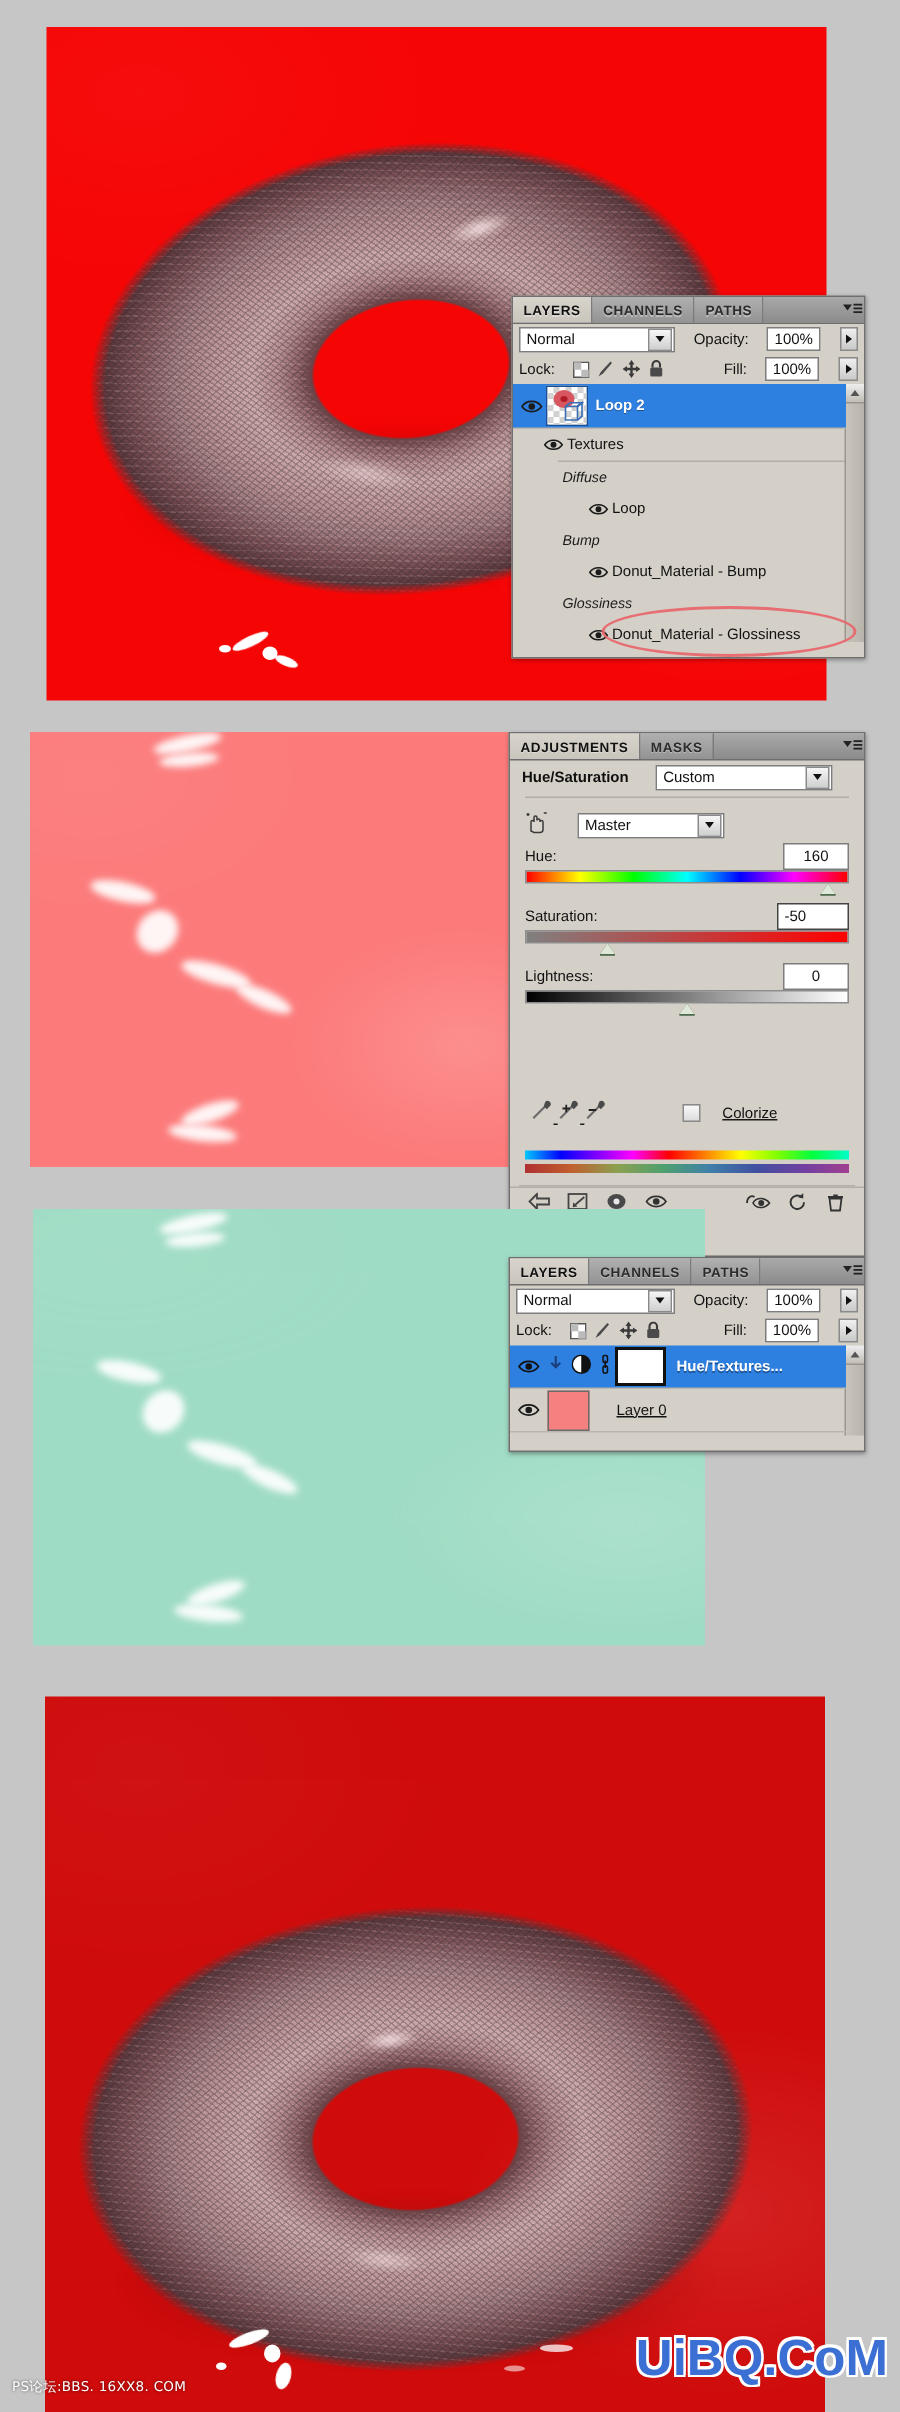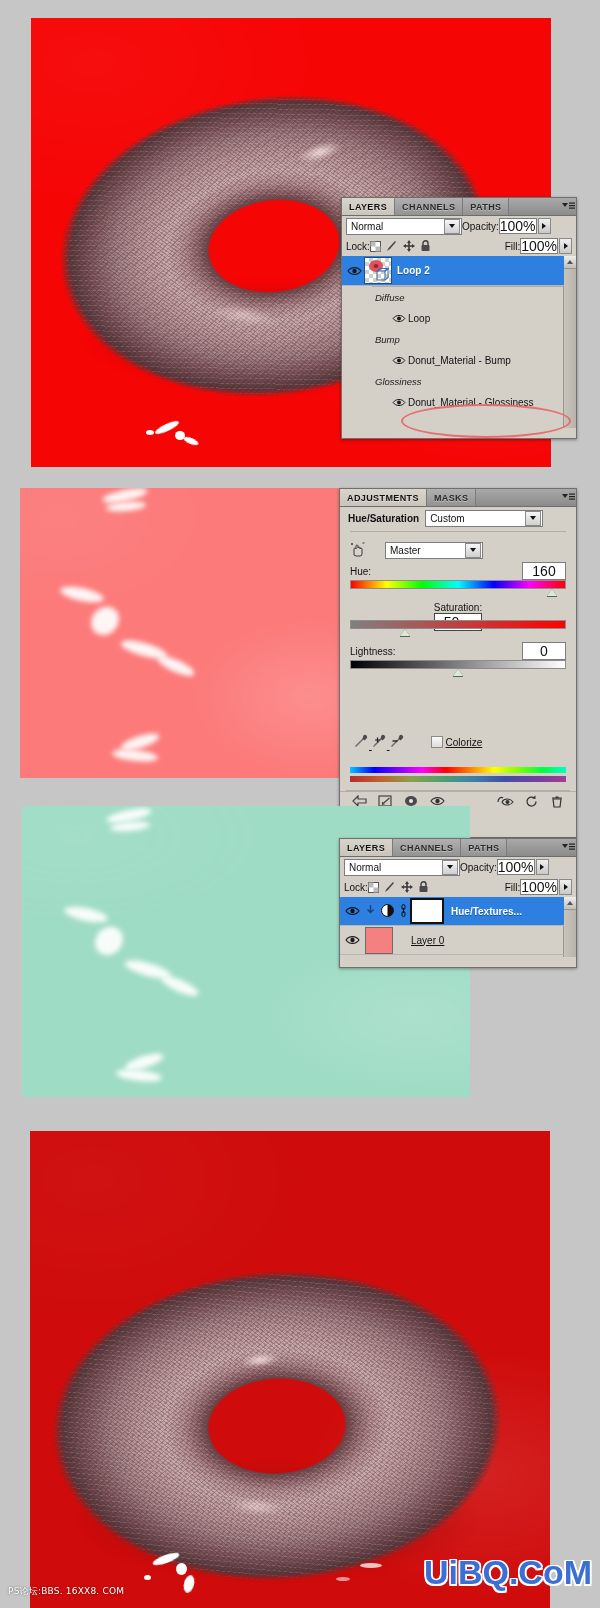--- a/index.html
+++ b/index.html
@@ -94,36 +94,36 @@
     background:linear-gradient(#d8d4cc,#c9c5bd);
     color:#111;
   }
   .ps-tabfill{flex:1;background:linear-gradient(#a9a9a9,#8b8b8b);}
   .ps-menu-ico{
     width:16px;display:flex;align-items:center;justify-content:center;
     background:linear-gradient(#a9a9a9,#8b8b8b);
   }
   .ps-menu-ico svg{display:block;}
 
-  .ps-row{display:flex;align-items:center;height:18px;padding:0 4px;gap:0;}
+  .ps-row{display:flex;align-items:center;height:18px;padding:0 4px;gap:12px;}
   .ps-label{font-size:10px;color:#111;}
   .ps-select{
     height:15px;border:1px solid #7d7d7d;background:#fff;
     display:flex;align-items:center;justify-content:space-between;
     font-size:10px;padding:0 0 0 4px;color:#111;
   }
   .ps-select .arrowbox{
     width:14px;height:13px;margin:0 1px;
     border:1px solid #8a8a8a;background:linear-gradient(#f6f6f6,#cfcfcf);
     display:flex;align-items:center;justify-content:center;
   }
   .tri-down{width:0;height:0;border-left:3.5px solid transparent;border-right:3.5px solid transparent;border-top:4px solid #111;}
   .ps-num{
     height:14px;min-width:34px;border:1px solid #7d7d7d;background:#fff;
-    display:flex;align-items:center;justify-content:center;font-size:14px;color:#111;
+    display:flex;align-items:center;justify-content:center;font-size:10px;color:#111;
   }
   .ps-numbtn{
     width:11px;height:14px;border:1px solid #8a8a8a;background:linear-gradient(#f0f0f0,#c9c9c9);
     display:flex;align-items:center;justify-content:center;margin-left:1px;
   }
   .tri-right{width:0;height:0;border-top:3.5px solid transparent;border-bottom:3.5px solid transparent;border-left:4px solid #111;}
 
   .lock-icons{display:flex;align-items:center;gap:5px;}
   .lock-icons svg{display:block;}
 
@@ -322,20 +322,29 @@
           <ellipse cx="11" cy="8" rx="7" ry="6" fill="#d8565f"></ellipse>
           <ellipse cx="11" cy="8" rx="2.4" ry="2" fill="#b01b26"></ellipse>
           <path d="M12 13 L20 13 L20 22 L12 22 Z" fill="none" stroke="#3b6fb5" stroke-width="1.1"></path>
           <path d="M12 13 L15 10.5 L23 10.5 L20 13" fill="none" stroke="#3b6fb5" stroke-width="1.1"></path>
           <path d="M20 13 L23 10.5 L23 19.5 L20 22" fill="none" stroke="#3b6fb5" stroke-width="1.1"></path>
         </svg>
       </span>
       <span class="layer-name">Loop 2</span>
     </div>
 
+    <div class="sub-row" style="padding-left:18px;">
+      <span class="eye-cell">
+        <svg width="14" height="9" viewBox="0 0 15 10">
+            <path d="M1 5 C4 0.5 11 0.5 14 5 C11 9.5 4 9.5 1 5 Z" fill="none" stroke="#1b1b1b" stroke-width="1.1"></path>
+            <circle cx="7.5" cy="5" r="2.2" fill="#1b1b1b"></circle>
+          </svg>
+      </span>
+      <span>Textures</span>
+    </div>
     <div class="divider-line" style="margin:0 12px 0 30px;"></div>
 
     <div class="sub-row italic-head" style="padding-left:33px;font-style:italic;">
       <span>Diffuse</span>
     </div>
 
     <div class="sub-row" style="padding-left:48px;">
       <span class="eye-cell">
         <svg width="14" height="9" viewBox="0 0 15 10">
             <path d="M1 5 C4 0.5 11 0.5 14 5 C11 9.5 4 9.5 1 5 Z" fill="none" stroke="#1b1b1b" stroke-width="1.1"></path>
@@ -436,21 +445,21 @@
     <span class="ps-label">Hue:</span>
     <span style="flex:1"></span>
     <span class="ps-num" style="min-width:42px;height:16px;">160</span>
   </div>
   <div class="slider-wrap" style="margin-bottom:13px;">
     <div class="slider-track hue-track">
       <span class="slider-thumb" style="left:calc(94% - 5px);"></span>
     </div>
   </div>
 
-  <div class="ps-row" style="height:18px;padding:0 10px;flex-direction:column;">
+  <div class="ps-row" style="height:18px;padding:0 10px;">
     <span class="ps-label">Saturation:</span>
     <span style="flex:1"></span>
     <span class="ps-num" style="min-width:42px;height:16px;justify-content:flex-start;padding-left:4px;border-color:#444;">-50</span>
   </div>
   <div class="slider-wrap" style="margin-bottom:13px;">
     <div class="slider-track sat-track">
       <span class="slider-thumb" style="left:calc(25% - 5px);"></span>
     </div>
   </div>
 

